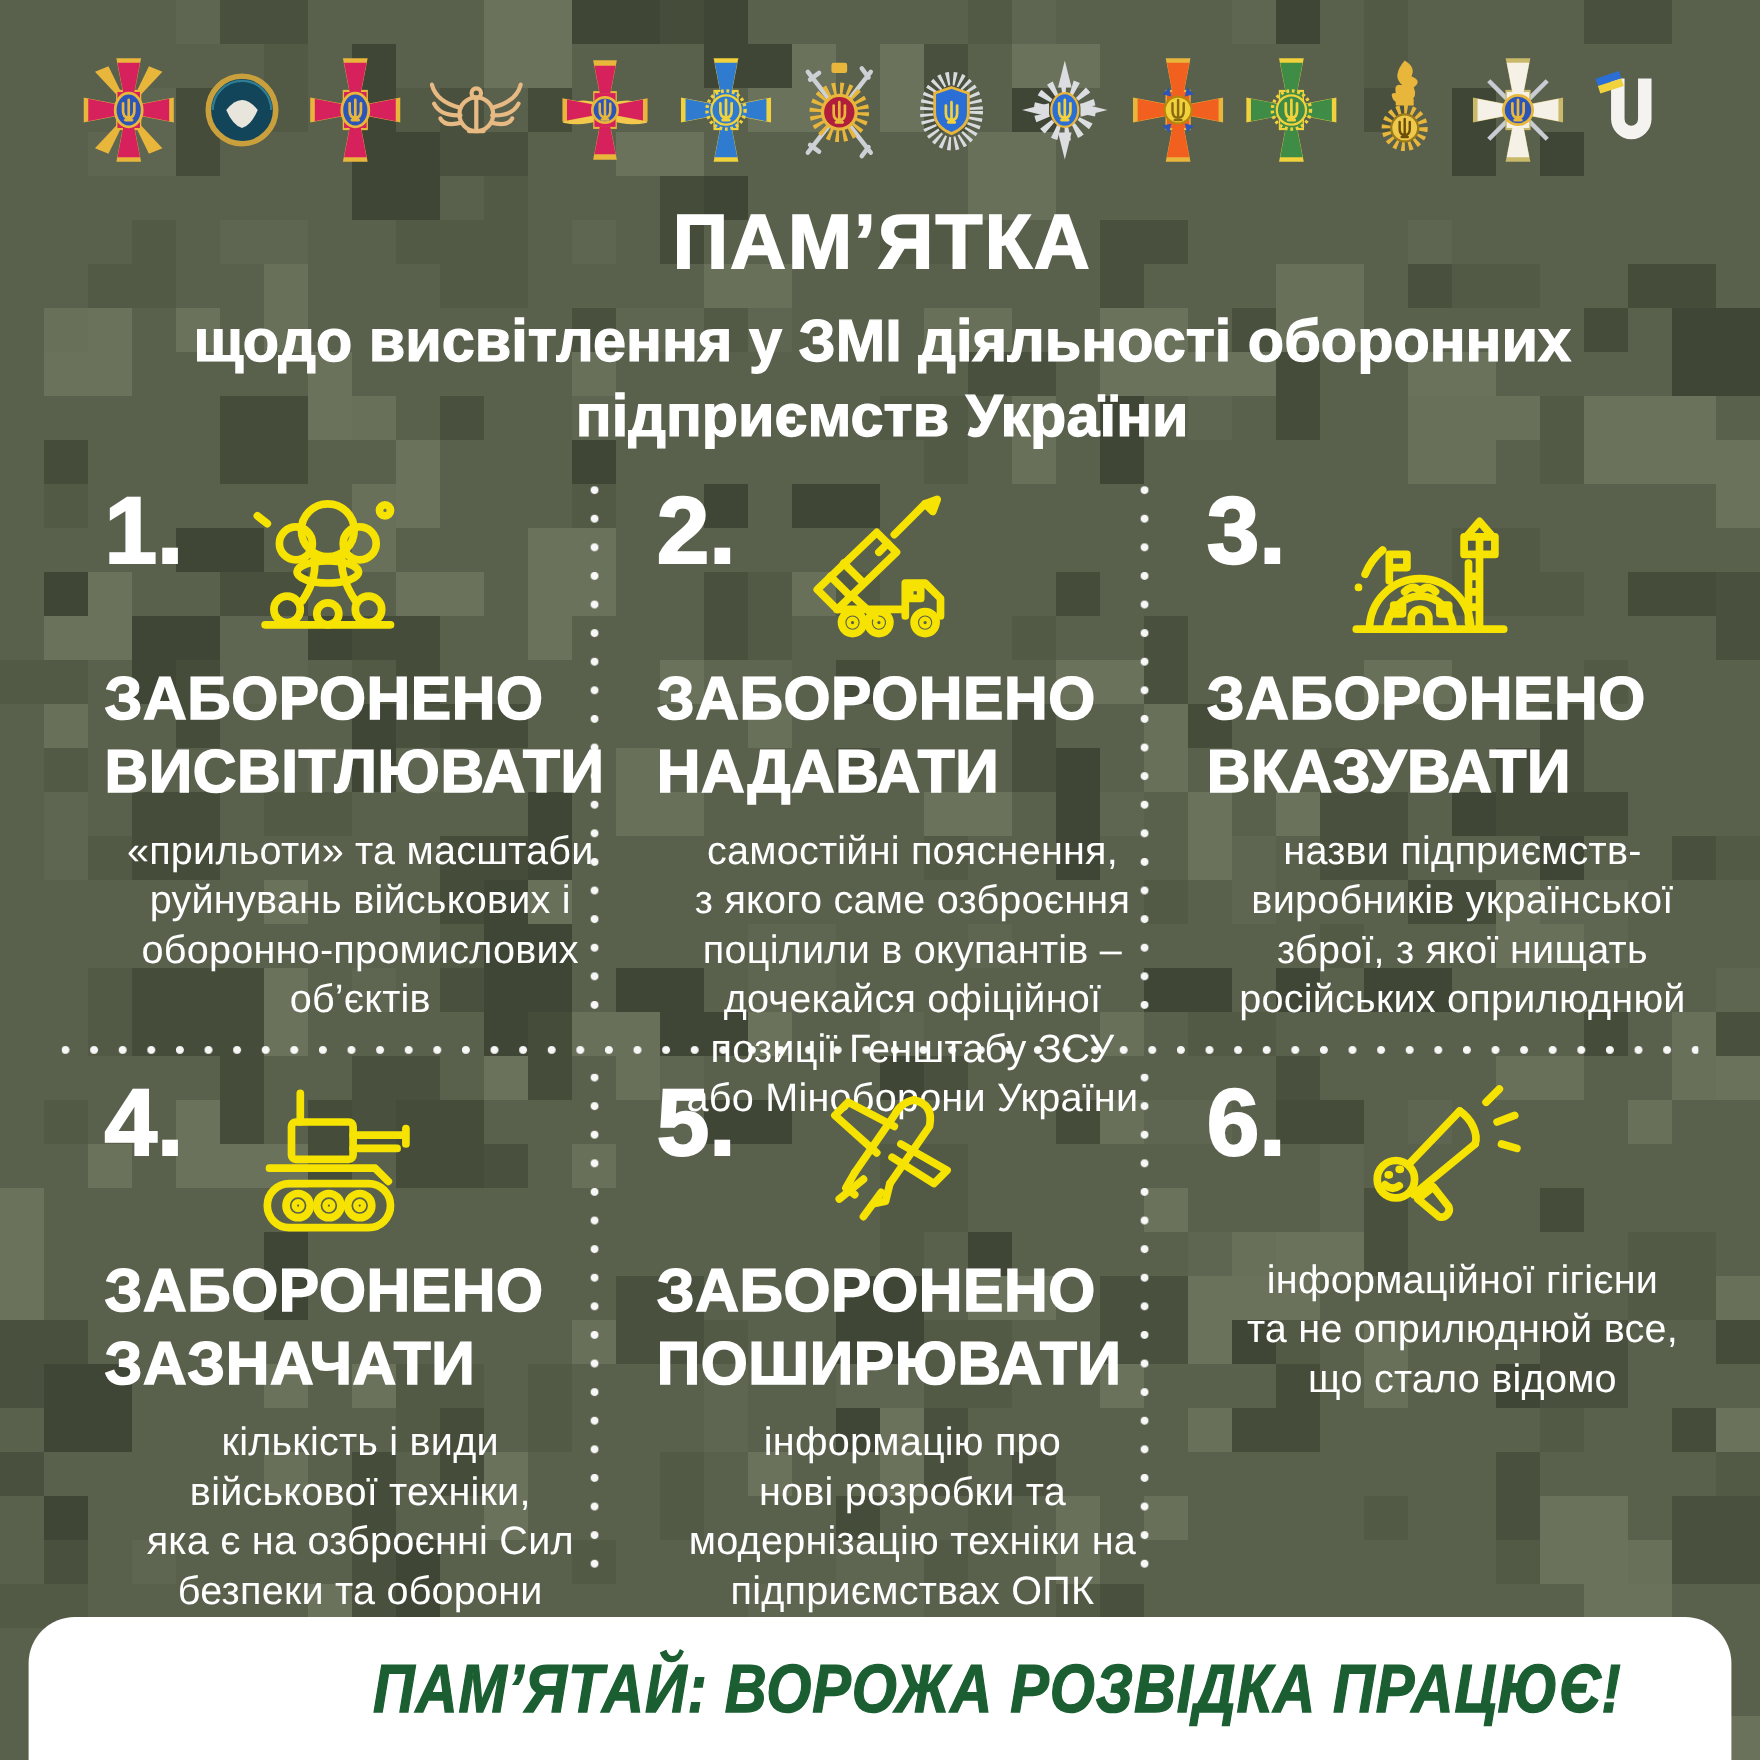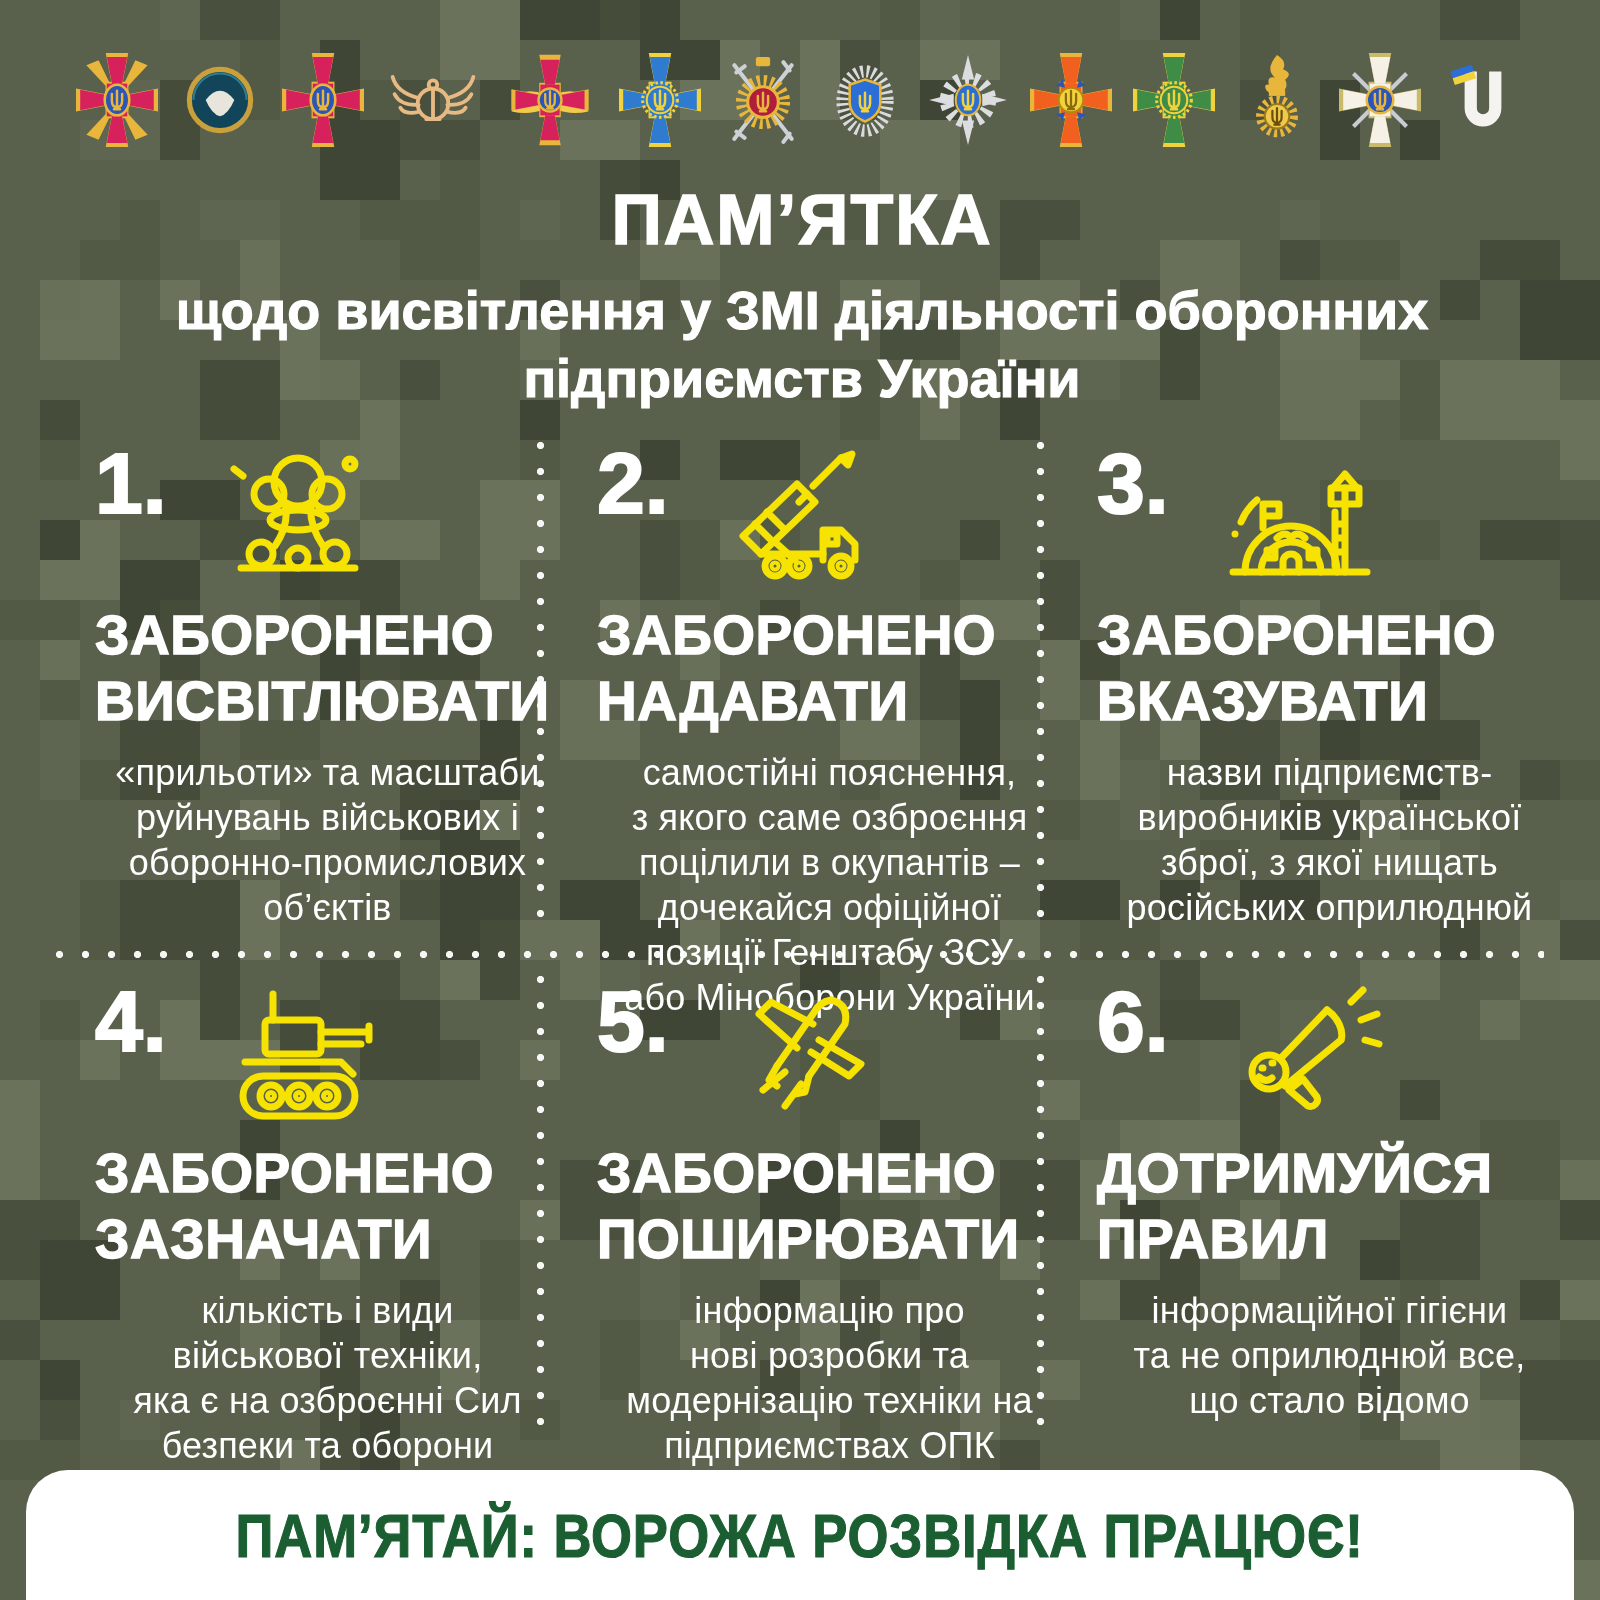--- a/index.html
+++ b/index.html
@@ -34,21 +34,21 @@
        margin:16px 0 0;white-space:pre-line;text-align:center;}
 
   
   .vdots{position:absolute;width:7px;background-repeat:repeat-y;background-size:7px 26px;
     background-image:radial-gradient(circle at 3.5px 3.5px,rgba(255,255,255,.95) 3.2px,rgba(255,255,255,0) 4px);}
   .hdots{position:absolute;height:7px;background-repeat:repeat-x;background-size:26px 7px;
     background-image:radial-gradient(circle at 3.5px 3.5px,rgba(255,255,255,.95) 3.2px,rgba(255,255,255,0) 4px);}
 
   
   .footer{position:absolute;left:26px;right:26px;bottom:0;height:130px;background:#fff;
-    border-radius:42px 42px 0 0;display:flex;align-items:center;justify-content:center;z-index:2;}
+    border-radius:42px 42px 0 0;display:flex;align-items:center;justify-content:flex-end;z-index:2;font-style:italic;}
   .footer-text{color:#1A5E31;font-size:62px;font-weight:700;letter-spacing:1px;
     -webkit-text-stroke:1.2px #1A5E31;transform:scaleX(.85);white-space:nowrap;}
 </style>
 </head>
 <body>
 
 <svg id="camo" width="1600" height="1600">
   <rect width="1600" height="1600" fill="#59604C"></rect>
 <rect x="960" y="680" width="40" height="40" fill="#3F4635"></rect>
     <rect x="840" y="400" width="40" height="40" fill="#525A46"></rect>
@@ -749,22 +749,20 @@
         <path d="M70,106 L126,60"></path>
         <path d="M112,30 A16,24 -40 0 1 126,60"></path>
         <path d="M47,88 l1,0 M57,83 l1,0"></path>
         <path d="M44,97 q7,6 13,1"></path>
         <path d="M74,110 L88,99 L102,117 A7,7 0 0 1 93,126 Z"></path>
         <path d="M136,22 l12,-12"></path>
         <path d="M146,40 l16,-6"></path>
         <path d="M150,60 l14,4"></path>
       </svg>
     </div>
-    <h3 class="heading">ДОТРИМУЙСЯ
-ПРАВИЛ</h3>
     <p class="body">інформаційної гігієни
 та не оприлюднюй все,
 що стало відомо</p>
   </div>
 
   <div class="vdots" style="left:537px;top:442px;height:492px"></div>
   <div class="vdots" style="left:1037px;top:442px;height:492px"></div>
   <div class="vdots" style="left:537px;top:976px;height:458px"></div>
   <div class="vdots" style="left:1037px;top:976px;height:458px"></div>
   <div class="hdots" style="left:56px;width:1488px;top:951px"></div>

